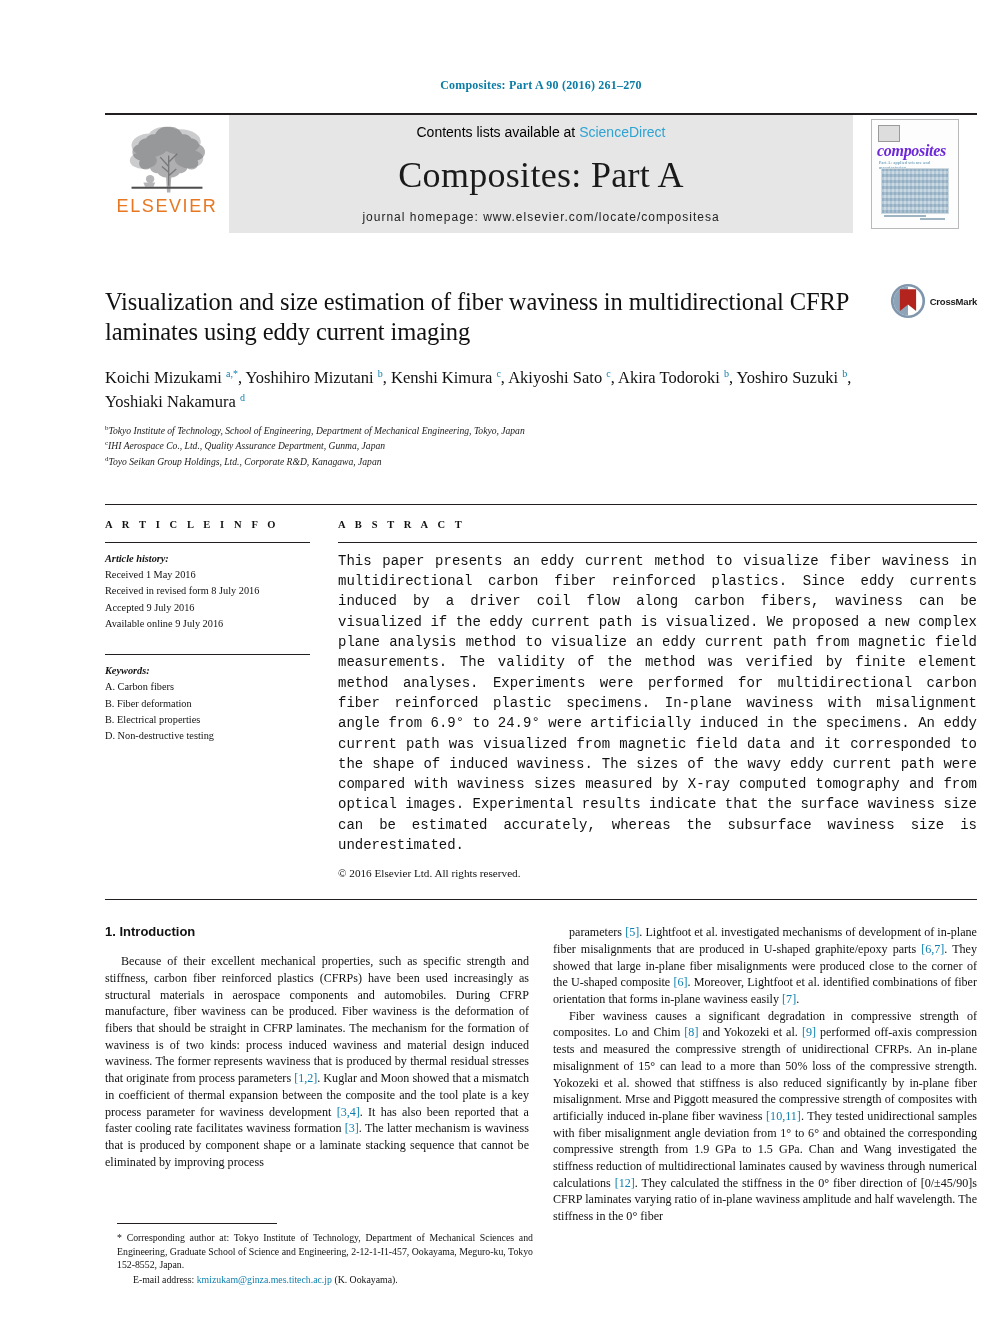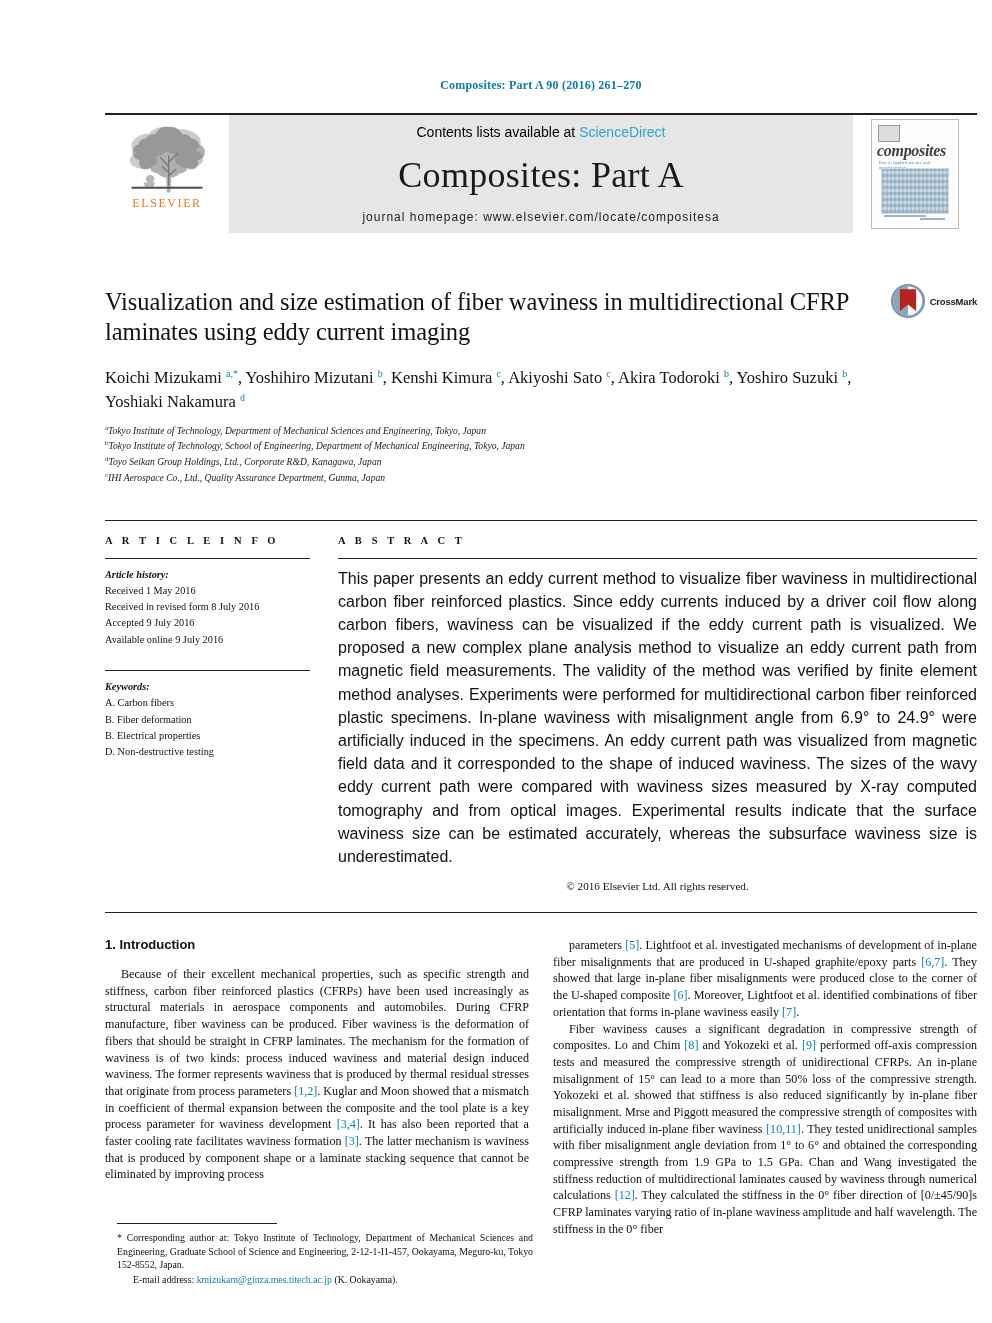--- a/index.html
+++ b/index.html
@@ -52,23 +52,23 @@
     justify-content: flex-start;
     padding-top: 5px;
     box-sizing: border-box;
   }
   .elsevier-tree {
     width: 86px;
     height: 76px;
     display: block;
   }
   .elsevier-word {
-    font-family: Liberation Serif, serif;
+    font-family: Liberation Sans, sans-serif;
     color: #e87722;
-    font-size: 12px;
+    font-size: 18px;
     letter-spacing: 1.6px;
     line-height: 1;
     margin-top: 1px;
   }
   .masthead-center {
     flex: 1 1 auto;
     background: #e6e6e6;
     position: relative;
     display: flex;
     flex-direction: column;
@@ -128,21 +128,21 @@
     background: #ddd;
     border: 1px solid #9a9a9a;
   }
   .cover-word {
     position: absolute;
     top: 22px; left: 5px; right: 4px;
     font-family: "Liberation Serif", serif;
     font-style: italic;
     font-weight: bold;
     font-size: 16px;
-    color: #404040;
+    color: #6d28d9;
     letter-spacing: -0.3px;
   }
   .cover-sub {
     position: absolute;
     top: 40px; left: 7px; right: 5px;
     font-size: 4.2px;
     color: #3d7fa6;
     letter-spacing: .2px;
   }
   .cover-img {
@@ -255,30 +255,30 @@
     color: #111;
   }
   .info-body .lead {
     font-style: italic;
     font-weight: bold;
   }
   .info-gap { height: 22px; }
 
   .abstract-text {
     padding-top: 8px;
-    font-family: Liberation Sans, sans-serif;
-    font-size: 16px;
+    font-family: Liberation Mono, monospace;
+    font-size: 14px;
     line-height: 1.45;
     text-align: justify;
     color: #111;
     hyphens: none;
   }
   .copyright {
     margin-top: 12px;
-    text-align: center;
+    text-align: left;
     font-family: "Liberation Serif", serif;
     font-size: 11.2px;
     color: #111;
   }
 
   
   .divider {
     margin-top: 20px;
     border-top: 0.8px solid #231f20;
   }
@@ -416,24 +416,23 @@
         <circle cx="20" cy="20" r="19" fill="#7f96ad"></circle>
         <circle cx="20" cy="20" r="16" fill="#ffffff"></circle>
         <path d="M20 4 A16 16 0 0 0 20 36 Z" fill="#8ca3b8"></path>
         <path d="M11 7 h18 v24 l-9 -7 l-9 7 z" fill="#b3241f"></path>
       </svg>
       <span class="crossmark-label">CrossMark</span>
     </div>
     <h1 class="article-title">Visualization and size estimation of fiber waviness in multidirectional CFRP laminates using eddy current imaging</h1>
     <div class="authors">Koichi Mizukami <sup>a,*</sup>, Yoshihiro Mizutani <sup>b</sup>, Kenshi Kimura <sup>c</sup>, Akiyoshi Sato <sup>c</sup>, Akira Todoroki <sup>b</sup>, Yoshiro Suzuki <sup>b</sup>, Yoshiaki Nakamura <sup>d</sup></div>
     <div class="affiliations">
-      <div><sup>a</sup><span>Tokyo Institute of Technology, Department of Mechanical Sciences and Engineering, Tokyo, Japan</span></div>
       <div><sup>b</sup><span>Tokyo Institute of Technology, School of Engineering, Department of Mechanical Engineering, Tokyo, Japan</span></div>
+      <div><sup>c</sup><span>IHI Aerospace Co., Ltd., Quality Assurance Department, Gunma, Japan</span></div>
       <div><sup>d</sup><span>Toyo Seikan Group Holdings, Ltd., Corporate R&amp;D, Kanagawa, Japan</span></div>
-      <div><sup>c</sup><span>IHI Aerospace Co., Ltd., Quality Assurance Department, Gunma, Japan</span></div>
     </div>
   </div>
 
   <div class="info-abstract">
 
     <div class="infocol">
       <div class="sec-head">A R T I C L E   I N F O</div>
       <div class="rule"></div>
       <div class="info-body">
         <div class="lead">Article history:</div>

